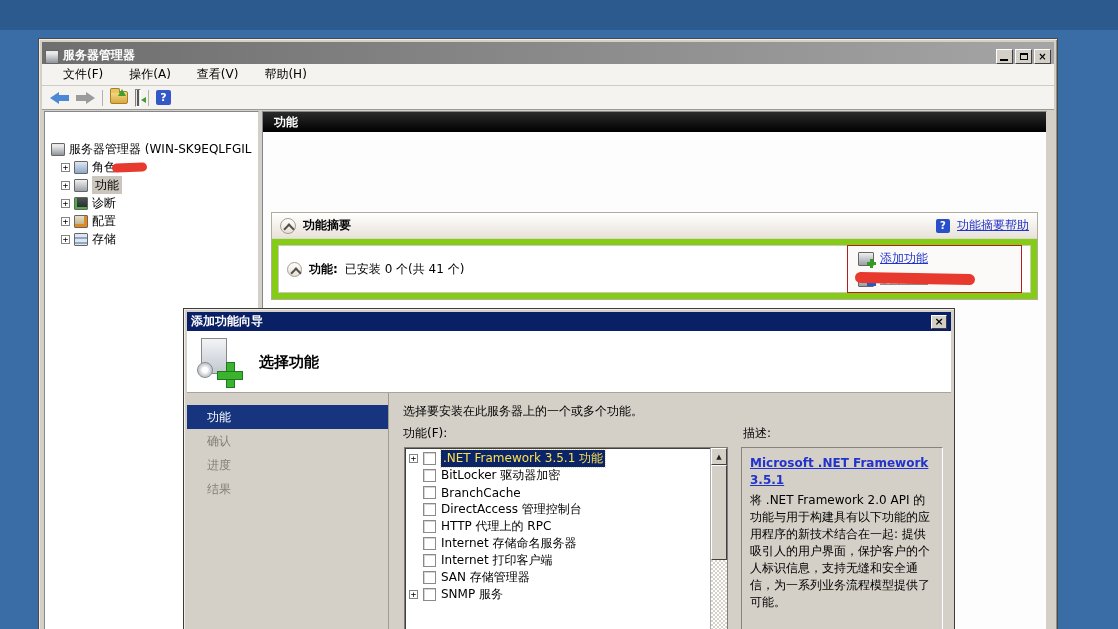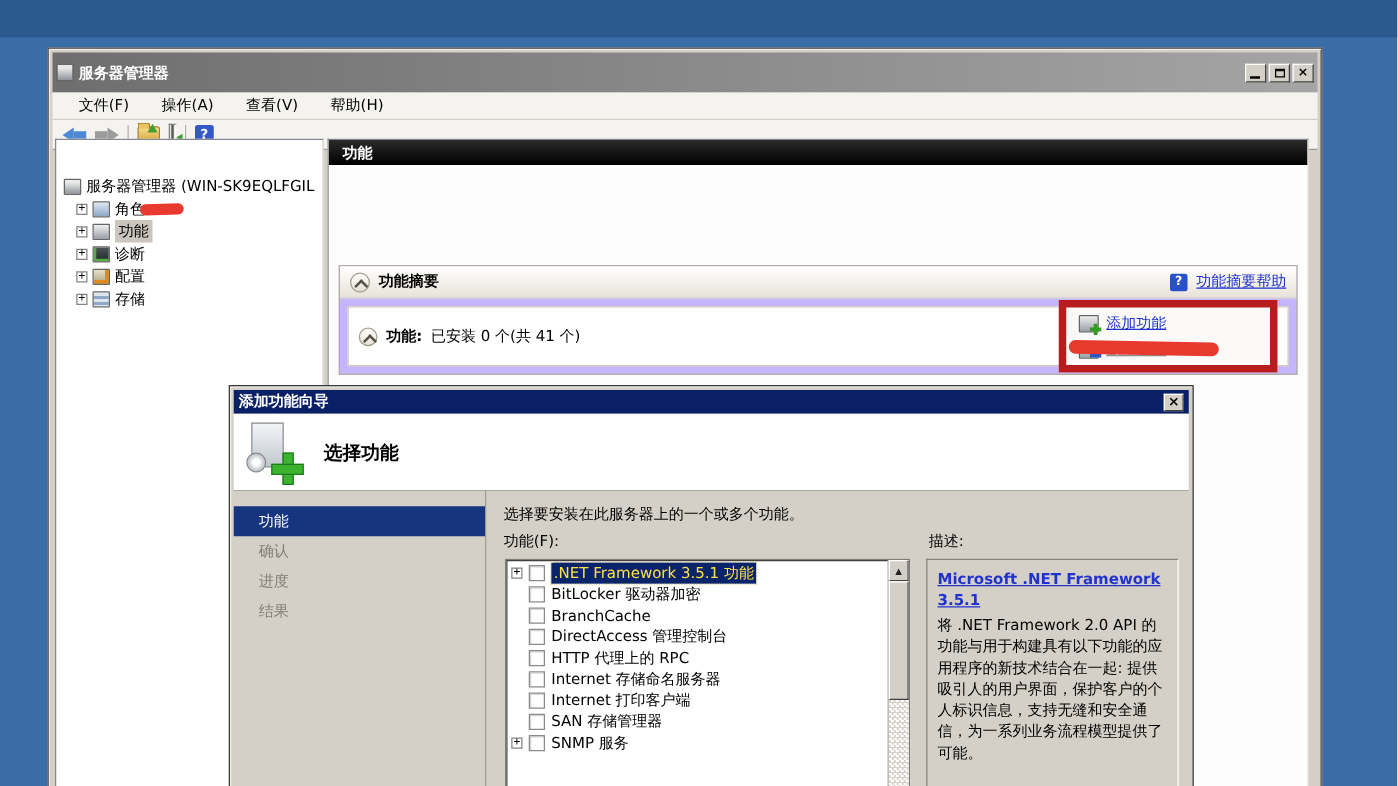--- a/index.html
+++ b/index.html
@@ -5,22 +5,22 @@
   * { margin:0; padding:0; box-sizing:border-box; }
   body { font-family:"DejaVu Sans","Liberation Sans",sans-serif; }
   .screen { position:relative; width:1118px; height:629px; overflow:hidden;
             background:#3a6da6; font-size:12px; color:#000; }
   .top-band { position:absolute; left:0; top:0; width:1118px; height:30px; background:#2d5a8e; }
 
   
   .main-win { position:absolute; left:38px; top:38px; width:1020px; height:600px;
               background:#d4d0c8; border:1px solid #4a4a4a;
               box-shadow:inset 1px 1px 0 #efede9, inset -1px -1px 0 #8f8d88; padding:3px; }
-  .mw-title { height:32px; background:linear-gradient(to right,#6e6e6e,#a5a5a5);
-              display:flex; align-items:center; padding:0 3px; color:#fff; font-weight:bold; }
+  .mw-title { height:22px; background:linear-gradient(to right,#6e6e6e,#a5a5a5);
+              display:flex; align-items:flex-end; padding:0 3px; color:#fff; font-weight:bold; }
   .mw-title-text { flex:1; margin-left:4px; white-space:nowrap; }
   .win-btn { width:17px; height:15px; margin-left:2px; background:#d4d0c8;
              border:1px solid; border-color:#fff #404040 #404040 #fff;
              display:flex; align-items:center; justify-content:center;
              font-size:10px; font-weight:bold; color:#000; position:relative; }
   .min-bar { position:absolute; left:3px; bottom:2px; width:8px; height:2px; background:#000; }
   .max-box { width:8px; height:7px; border:1px solid #000; border-top-width:2px; }
 
   .mw-menubar { height:22px; background:#f4f3ef; border-bottom:1px solid #cfccc4;
                 display:flex; align-items:center; padding-left:8px; }
@@ -81,36 +81,36 @@
   .feat-intro { display:flex; align-items:center; gap:20px; padding:12px 14px; }
   .srv-tool-icon { position:relative; width:46px; height:54px; flex:none; }
   .srv-tool-icon .tower { position:absolute; left:6px; top:0; width:22px; height:42px;
               background:repeating-linear-gradient(#ececec 0 5px,#a8acb2 5px 8px); border:1px solid #777; border-radius:2px; }
   .srv-tool-icon .box { position:absolute; left:13px; top:28px; width:32px; height:23px;
               background:linear-gradient(#fafafa,#b4b7bc); border:1px solid #666; border-radius:2px; }
   .srv-tool-icon .box::before { content:""; position:absolute; left:9px; top:-6px; width:12px; height:8px;
               border:2px solid #666; border-bottom:none; border-radius:5px 5px 0 0; }
 
   .summary-box { position:absolute; left:8px; right:8px; top:80px; height:88px;
-                 border:1px solid #b3ada0; background:#c4b5fd; }
+                 border:1px solid #b3ada0; background:#84cc16; }
   .sum-header { height:26px; background:linear-gradient(#ffffff,#e8e3d9);
                 border-bottom:1px solid #ddd8cd; display:flex; align-items:center; padding:0 8px; gap:7px; }
   .sum-title { font-weight:bold; flex:1; }
   .chev { width:16px; height:16px; border-radius:50%; border:1px solid #a49e8e;
           background:linear-gradient(#fff,#e6e1d5); position:relative; flex:none; }
   .chev::after { content:""; position:absolute; left:4px; top:6px; width:6px; height:6px;
           border-left:2px solid #55504a; border-top:2px solid #55504a; transform:rotate(45deg); }
   .help-sq { width:14px; height:14px; background:#2850c8; color:#fff; font-weight:bold; font-size:10px;
           display:flex; align-items:center; justify-content:center; border-radius:2px; flex:none; }
   .blue-link { color:#2233cc; text-decoration:underline; cursor:pointer; }
   .gray-link { color:#8c8c8c; text-decoration:underline; }
   .sum-inner { margin:6px 6px; height:48px; border:1px solid #ccc8bd; background:#fff;
                display:flex; align-items:center; padding:0 8px; gap:7px; }
   .sum-inner .chev { width:15px; height:15px; }
-  .links-box { margin-left:auto; border:6px solid #b91c1c; background:#fbfaf8;
+  .links-box { margin-left:auto; border:1px solid #b91c1c; background:#fbfaf8;
                padding:4px 10px; display:flex; flex-direction:column; gap:4px; min-width:175px; }
   .link-row { display:flex; align-items:center; gap:6px; }
   .mini-srv { position:relative; width:16px; height:14px; background:linear-gradient(#eee,#9aa0a8);
               border:1px solid #666; border-radius:1px; flex:none; }
   .mini-srv .plus, .mini-srv .minus { position:absolute; right:-3px; bottom:-3px; width:9px; height:9px; }
   .mini-srv .plus::before  { content:""; position:absolute; left:3px; top:0; width:3px; height:9px; background:#2f9e1f; }
   .mini-srv .plus::after   { content:""; position:absolute; left:0; top:3px; width:9px; height:3px; background:#2f9e1f; }
   .mini-srv .minus::after  { content:""; position:absolute; left:0; top:3px; width:9px; height:3px; background:#2858c8; }
 
   

